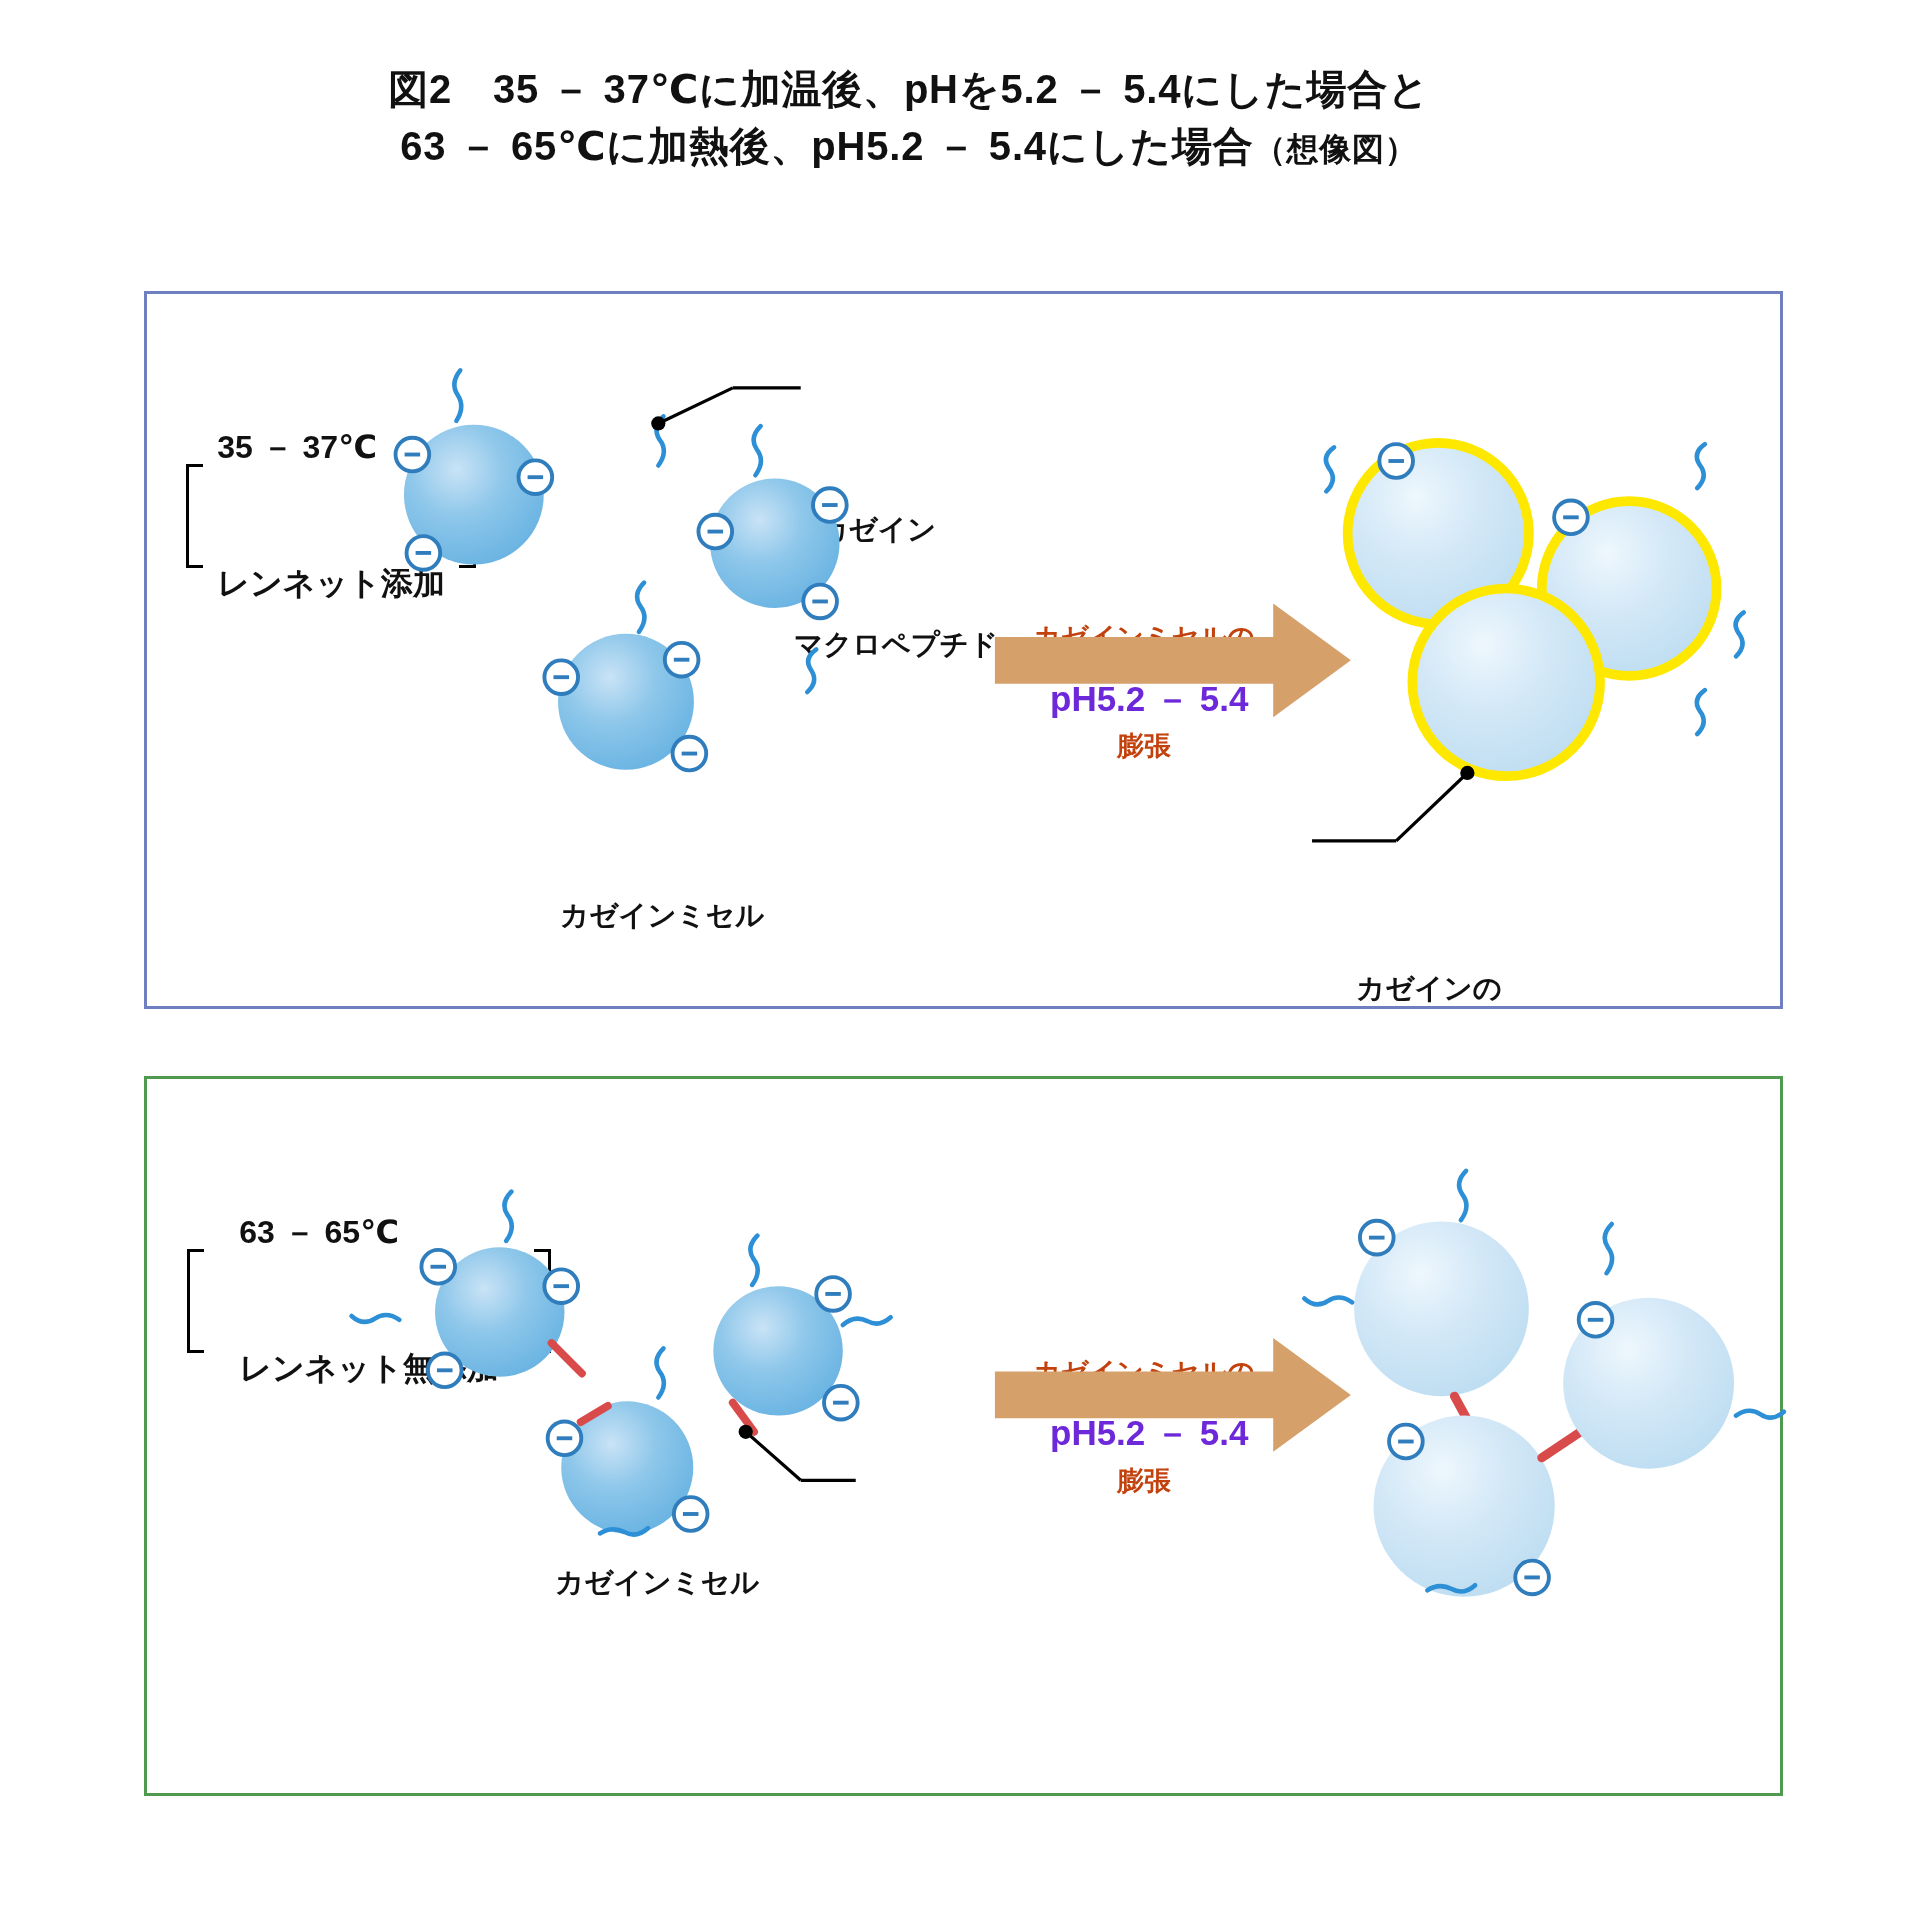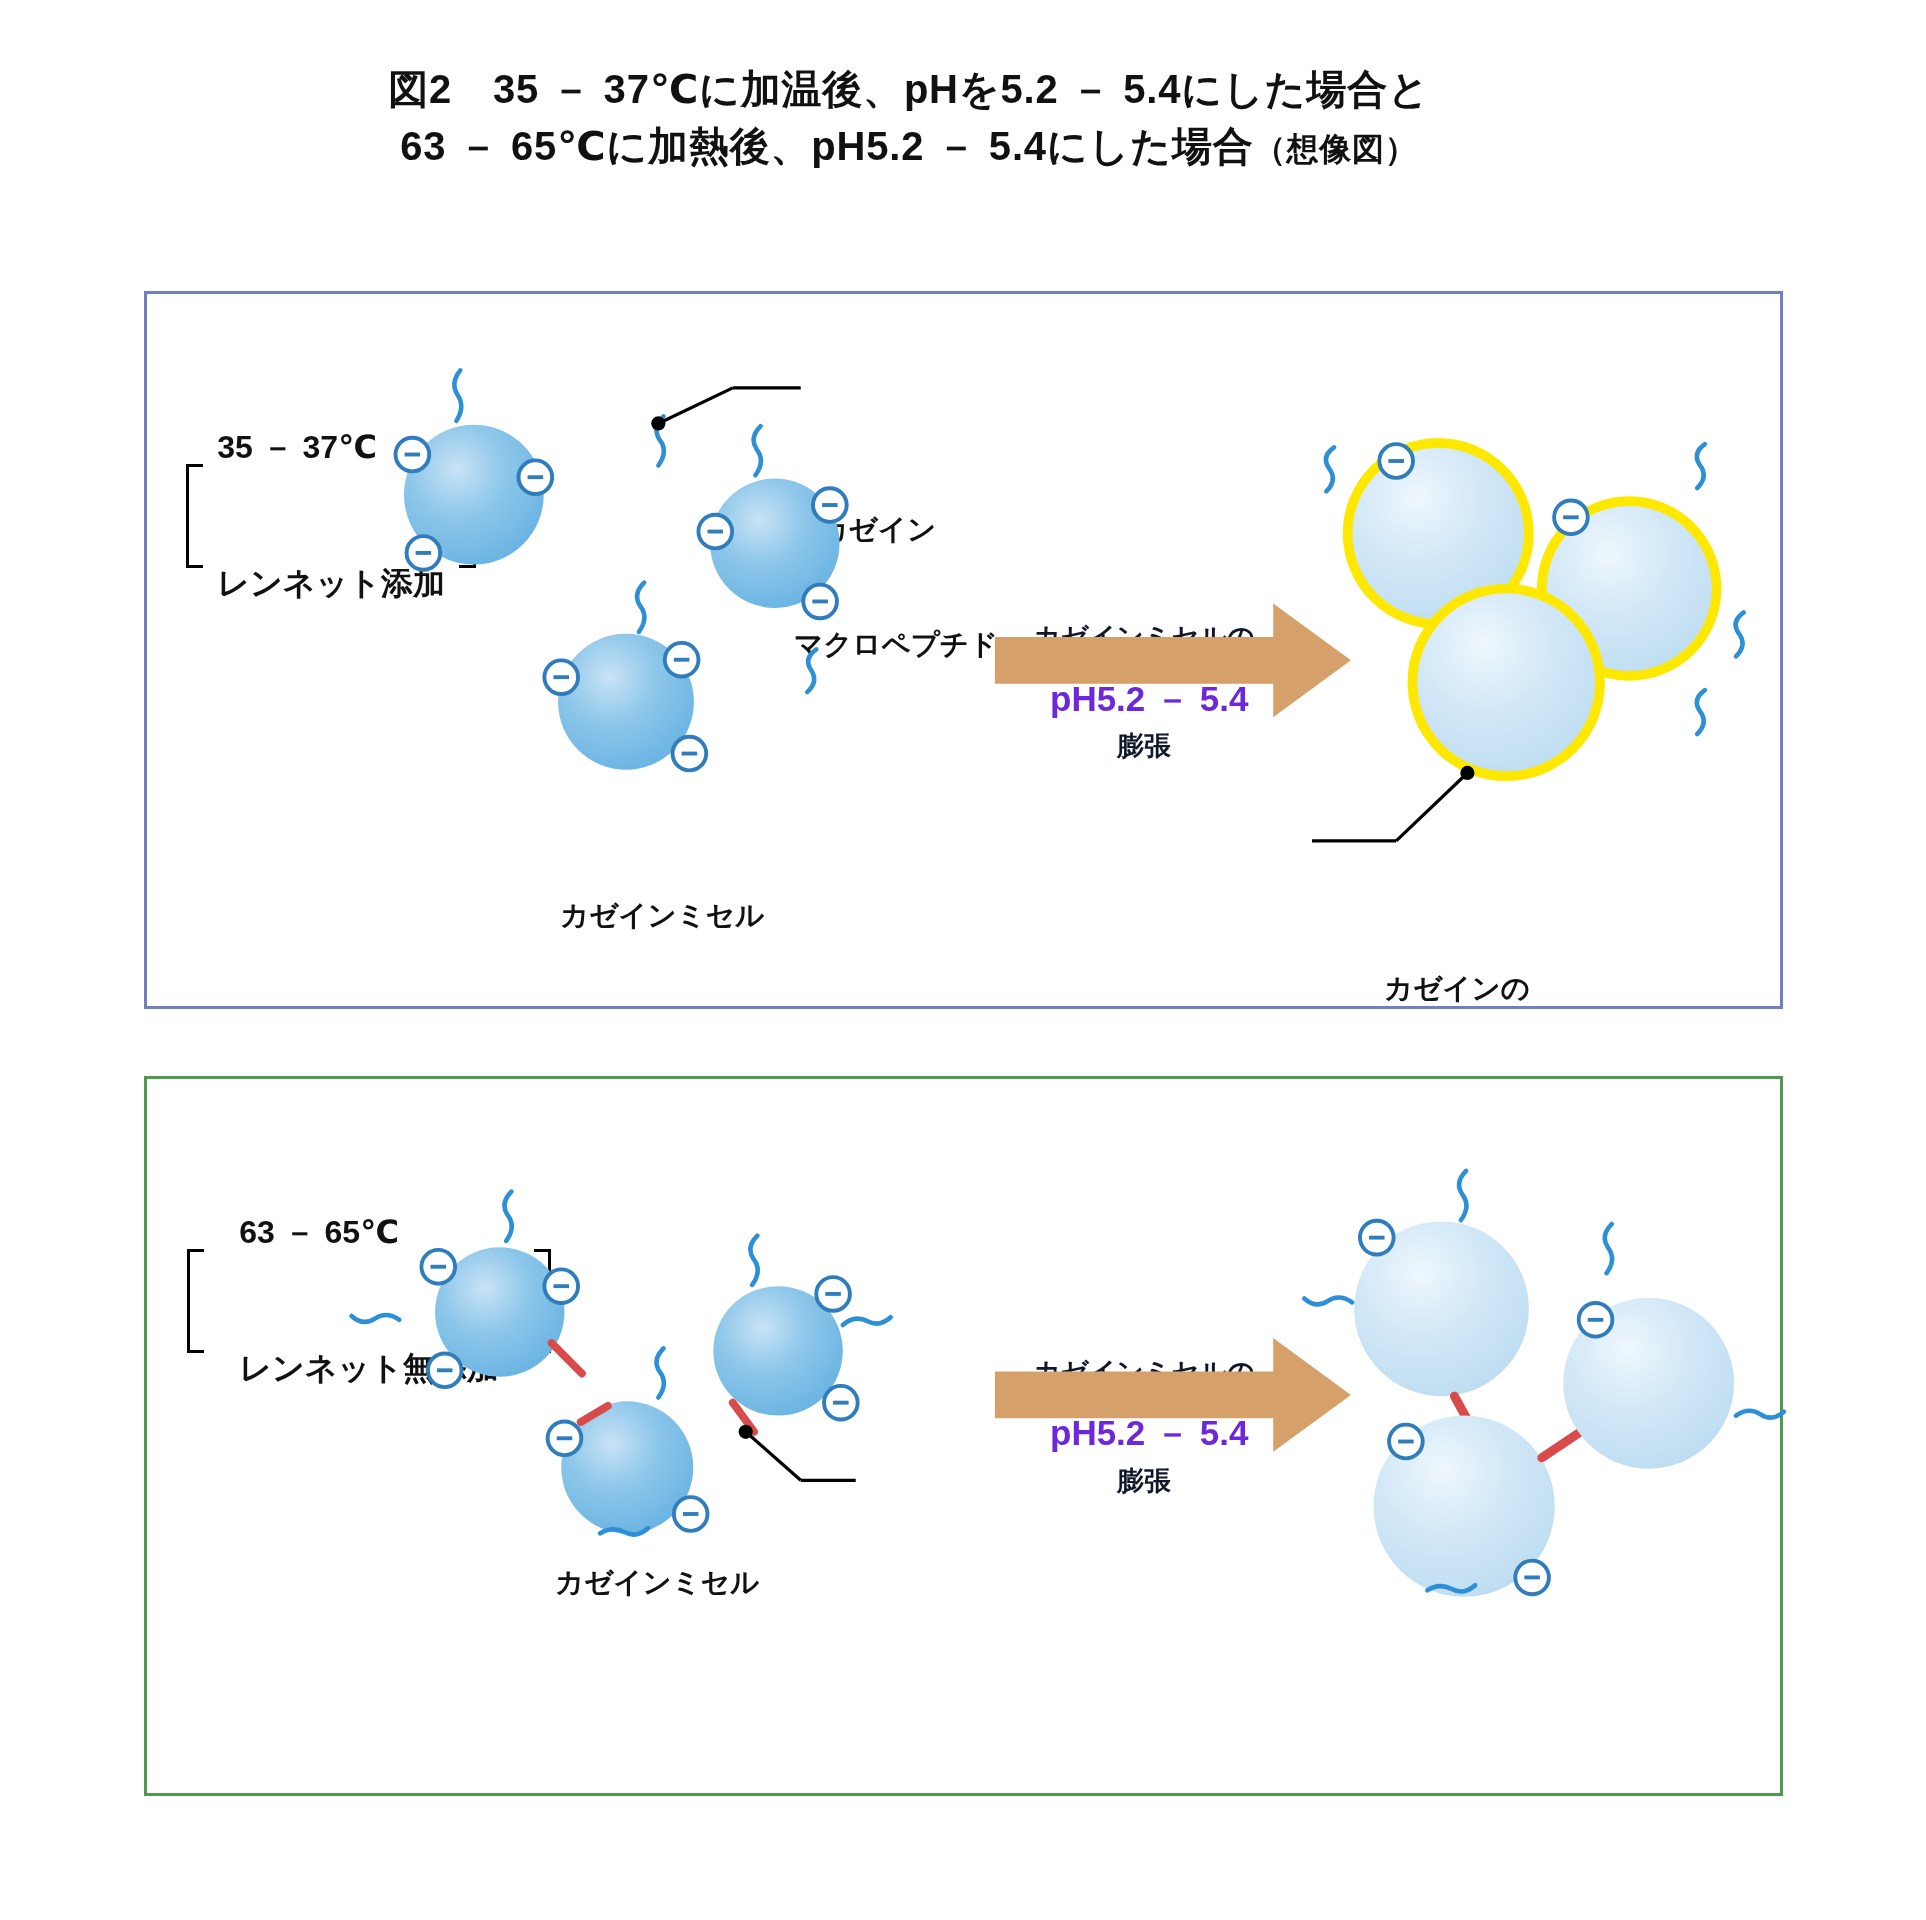--- a/index.html
+++ b/index.html
@@ -68,21 +68,21 @@
   }
   
   .lbl{
     position:absolute;
     font-size:28.5px;
     font-weight:bold;
     line-height:1.35;
     white-space:pre;
   }
   .lbl.arrowcap{
-    color:#0f172a;
+    color:#c2410c;
     text-align:center;
     font-size:27px;
   }
   .arrow-text{
     position:absolute;
     font-size:35px;
     font-weight:bold;
     color:#6d28d9;
     white-space:pre;
   }
@@ -108,21 +108,21 @@
     <div class="bracket right"></div>
   </div>
 
   <div class="lbl" style="left:647px; top:139px;">
     <div>κ-カゼイン</div>
     <div>マクロペプチド</div>
   </div>
 
   <div class="lbl" style="left:413px; top:602px;">カゼインミセル</div>
 
-  <div class="lbl" style="left:1209px; top:598px;margin-left:28px;">
+  <div class="lbl" style="left:1209px; top:598px;">
     <div>カゼインの</div>
     <div>疎水性表面</div>
   </div>
 
   <div class="lbl arrowcap" style="left:861px; top:252px; width:272px;">
     <div>カゼインミセルの</div>
     <div>膨張</div>
   </div>
 
   <div class="arrow-text" style="left:903px; top:382px;">pH5.2 － 5.4</div>

